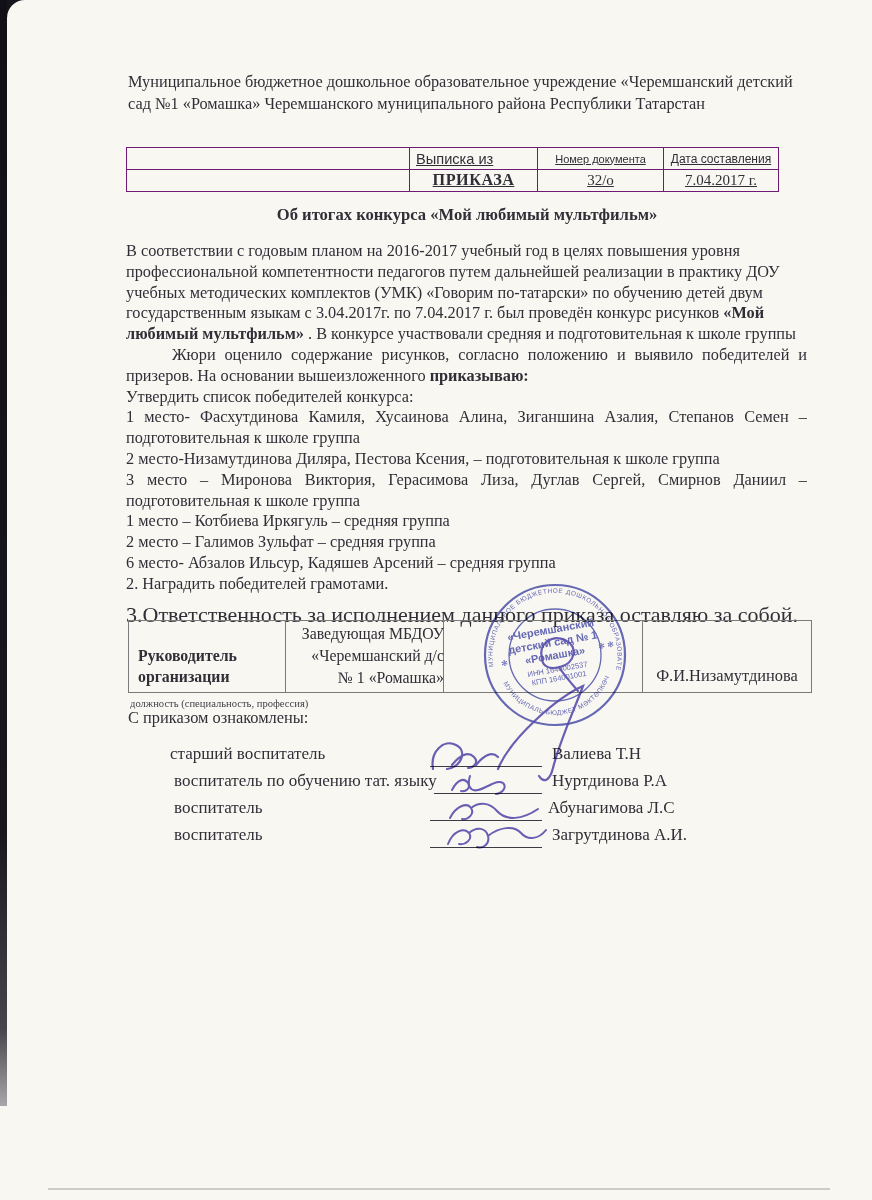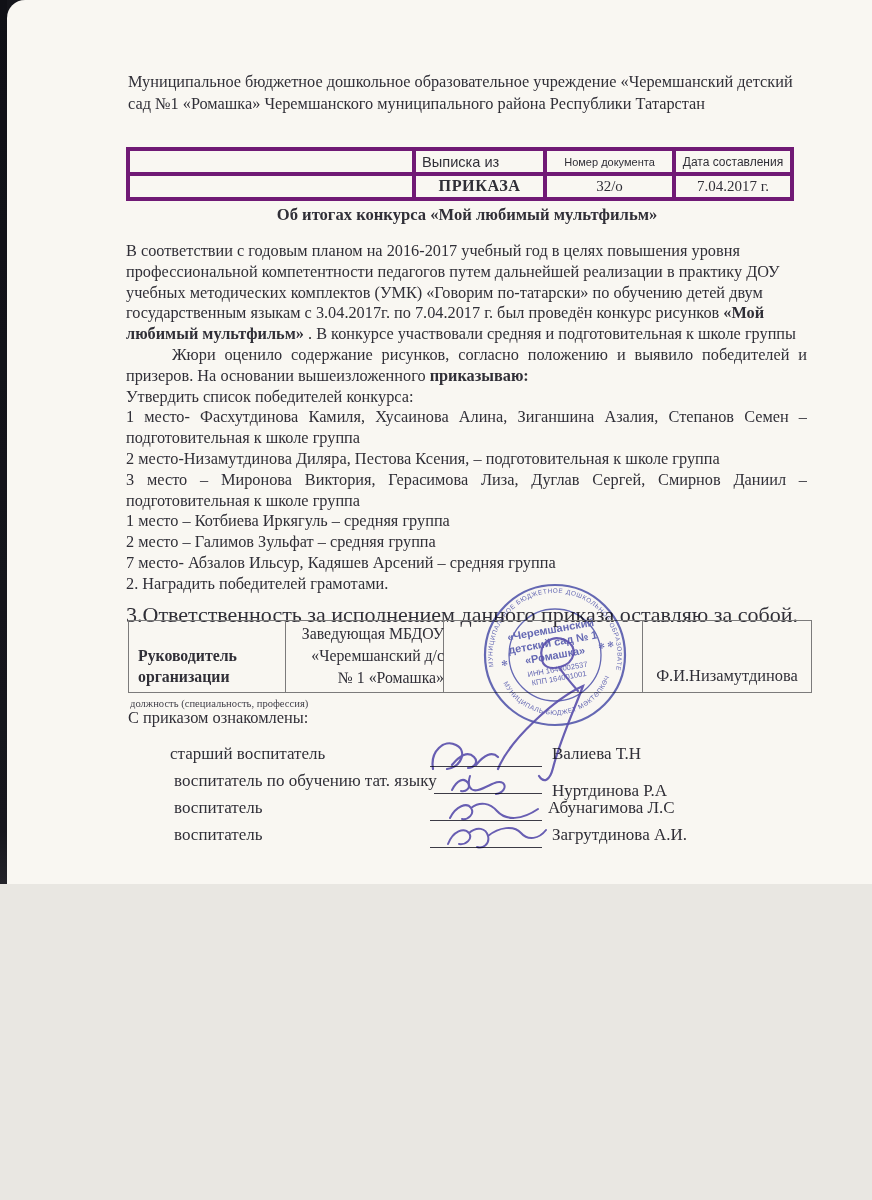--- a/index.html
+++ b/index.html
@@ -1,27 +1,27 @@
 <!DOCTYPE html>
 <html><head>
 <meta charset="utf-8">
 <style>
   html,body{margin:0;padding:0;}
   body{width:872px;height:1200px;background:#e9e7e2;font-family:"Liberation Serif",serif;}
-  .page{position:relative;width:872px;height:884px;overflow:hidden;background:#f9f7f2;}
+  .page{position:relative;width:872px;height:1200px;overflow:hidden;background:#f9f7f2;}
   .corner-dark{position:absolute;left:0;top:0;width:28px;height:24px;background:#15151b;z-index:1;}
   .edge-strip{position:absolute;left:0;top:0;width:7px;height:1106px;z-index:1;
     background:linear-gradient(to bottom,#101016 0%,#17171d 75%,#45454b 93%,#a8a8ab 100%);}
   .paper-bg{position:absolute;left:7px;top:0;width:865px;height:1200px;background:#f9f7f2;
     border-top-left-radius:18px;z-index:2;}
   .content{position:absolute;left:0;top:0;width:872px;height:1200px;z-index:3;color:#302f37;}
   .org-header{position:absolute;left:128px;top:71px;width:678px;font-size:16.3px;line-height:21.5px;}
   
   .doc-table{position:absolute;left:126px;top:147px;border-collapse:collapse;}
-  .doc-table td{border:4px solid #701a75;height:21px;padding:0 6px;font-size:15px;}
+  .doc-table td{border:1px solid #701a75;height:21px;padding:0 6px;font-size:15px;text-decoration:underline;}
   .doc-table .c1{width:270px;}
   .doc-table .c2{width:115px;}
   .doc-table .c3{width:113px;text-align:center;font-family:"Liberation Sans",sans-serif;font-size:11px;}
   .doc-table .c4{width:102px;text-align:center;font-family:"Liberation Sans",sans-serif;font-size:12px;}
   .doc-table .vyp{font-family:"Liberation Sans",sans-serif;font-size:14.6px;text-align:left;}
   .doc-table .prik{font-weight:bold;font-size:16.2px;text-align:center;letter-spacing:.5px;}
   .doc-table .val{font-family:"Liberation Serif",serif;font-size:15px;}
   .doc-title{position:absolute;left:128px;top:205px;width:678px;text-align:center;font-weight:bold;font-size:16.6px;}
   
   .bodytext{position:absolute;left:126px;top:241px;width:681px;font-size:16.3px;line-height:20.8px;}
@@ -80,21 +80,21 @@
 
     <div class="bodytext">
       <p><span>В соответствии с годовым планом на 2016-2017 учебный год в целях повышения уровня профессиональной компетентности педагогов путем дальнейшей реализации в практику ДОУ учебных методических комплектов (УМК) «Говорим по-татарски» по обучению детей двум государственным языкам с 3.04.2017г. по 7.04.2017 г.  был проведён конкурс рисунков </span><span class="bold">«Мой любимый мультфильм»</span><span> . В конкурсе участвовали средняя и подготовительная к школе  группы</span></p>
       <p class="p-just indent"><span>Жюри оценило содержание рисунков, согласно положению и выявило победителей и призеров. На основании вышеизложенного </span><span class="bold">приказываю:</span></p>
       <p>Утвердить список победителей   конкурса:</p>
       <p class="p-just">1 место- Фасхутдинова Камиля, Хусаинова Алина, Зиганшина Азалия, Степанов Семен – подготовительная к школе группа</p>
       <p class="p-just">2 место-Низамутдинова Диляра, Пестова Ксения,  – подготовительная к школе группа</p>
       <p class="p-just">3 место – Миронова Виктория, Герасимова Лиза, Дуглав Сергей, Смирнов Даниил – подготовительная к школе группа</p>
       <p>1 место – Котбиева Иркягуль – средняя группа</p>
       <p>2 место – Галимов Зульфат – средняя группа</p>
-      <p>7 место- Абзалов Ильсур, Кадяшев Арсений – средняя группа</p>
+      <p>6 место- Абзалов Ильсур, Кадяшев Арсений – средняя группа</p>
       <p>2. Наградить победителей  грамотами.</p>
     </div>
 
     <div class="p3">3.Ответственность за исполнением данного приказа оставляю за собой.</div>
 
     <div class="sig-table">
       <div class="sig-vline" style="left:156px;"></div>
       <div class="sig-vline" style="left:314px;"></div>
       <div class="sig-vline" style="left:513px;"></div>
       <div class="sig-role">
@@ -111,21 +111,21 @@
     <div class="sig-caption">должность (специальность, профессия)</div>
 
     <div class="ack-head">С приказом ознакомлены:</div>
 
     <div class="ack-role" style="left:170px;top:744px;">старший воспитатель</div>
     <div class="ack-line" style="left:430px;top:746px;"></div>
     <div class="ack-name" style="left:552px;top:744px;">Валиева Т.Н</div>
 
     <div class="ack-role" style="left:174px;top:771px;">воспитатель по обучению тат. языку</div>
     <div class="ack-line" style="left:434px;top:773px;width:108px;"></div>
-    <div class="ack-name" style="left:552px;top:771px;margin-top:10px;">Нуртдинова Р.А</div>
+    <div class="ack-name" style="left:552px;top:771px;">Нуртдинова Р.А</div>
 
     <div class="ack-role" style="left:174px;top:798px;">воспитатель</div>
     <div class="ack-line" style="left:430px;top:800px;"></div>
     <div class="ack-name" style="left:548px;top:798px;">Абунагимова Л.С</div>
 
     <div class="ack-role" style="left:174px;top:825px;">воспитатель</div>
     <div class="ack-line" style="left:430px;top:827px;"></div>
     <div class="ack-name" style="left:552px;top:825px;">Загрутдинова А.И.</div>
   </div>
 

